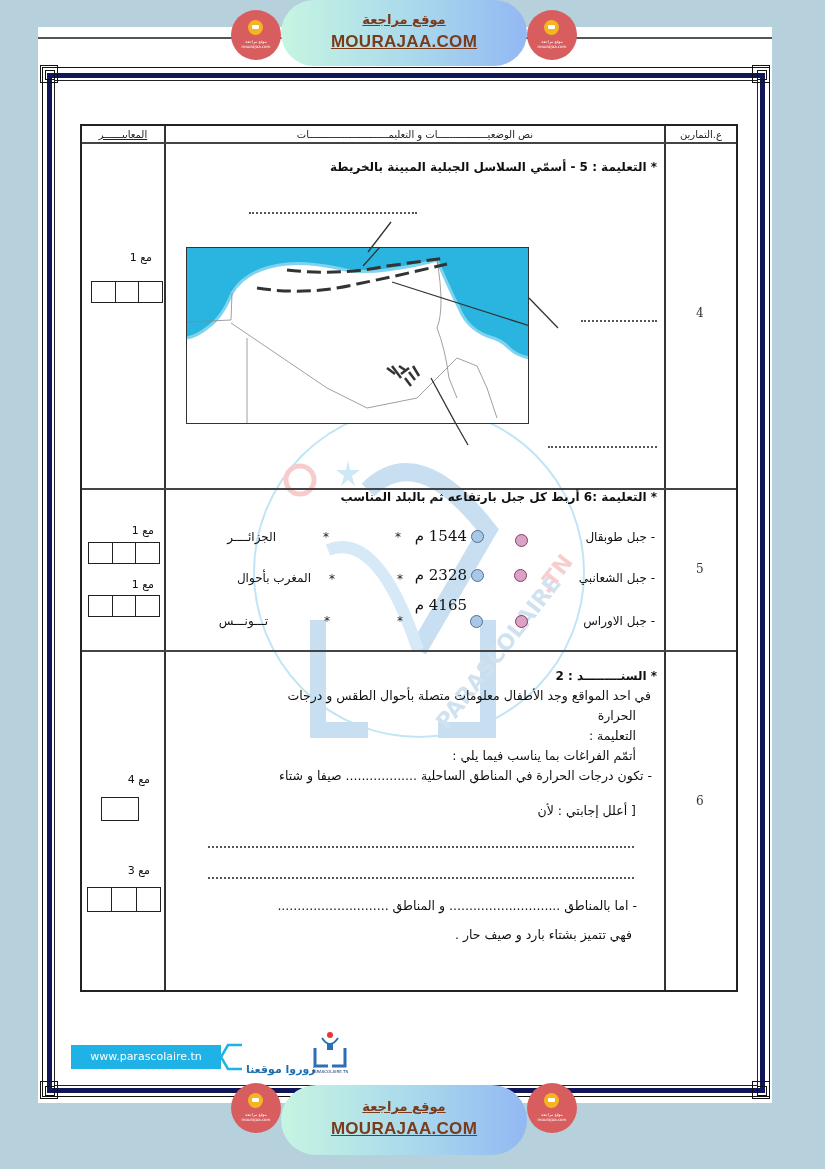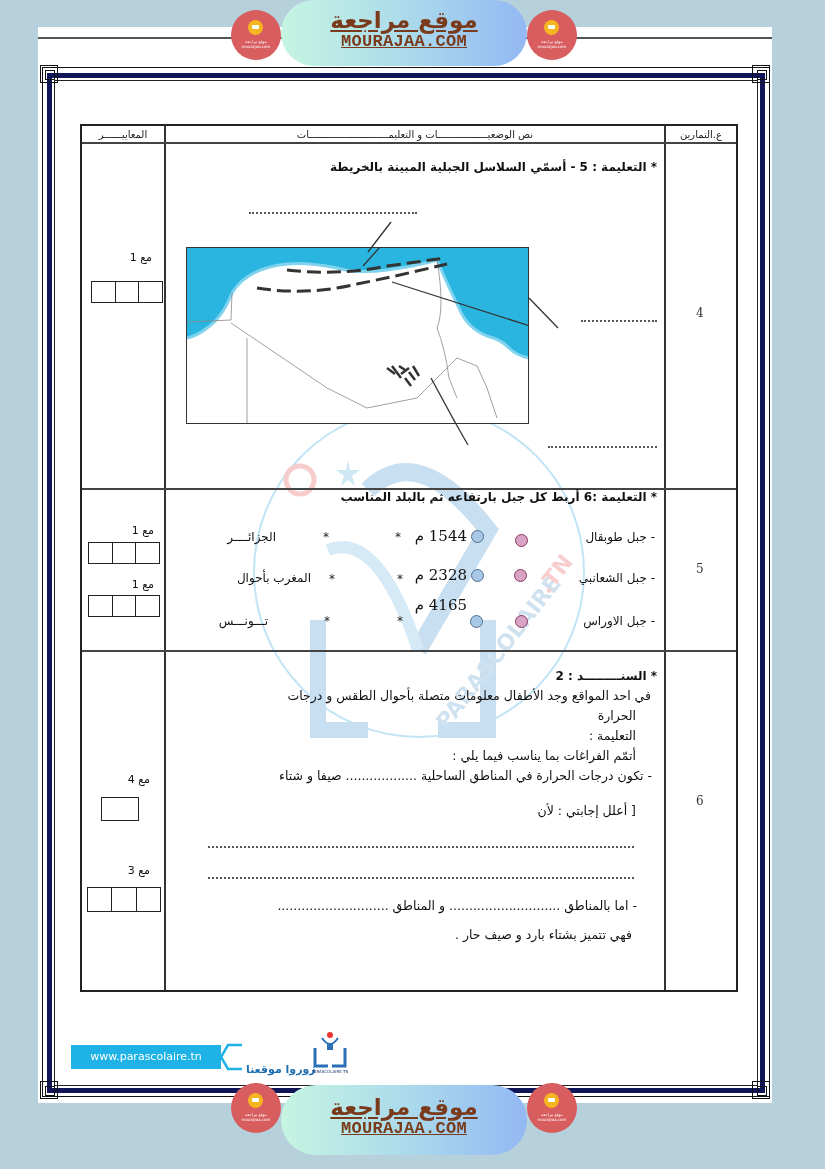--- a/index.html
+++ b/index.html
@@ -12,23 +12,23 @@
   .frame-outer { position: absolute; left: 4px; top: 40px; width: 728px; height: 1030px; border: 1px solid #111; }
   .frame { position: absolute; left: 9px; top: 46px; width: 718px; height: 1020px; border: 5px solid #101657; }
   .frame-inner { position: absolute; left: 16px; top: 53px; width: 704px; height: 1006px; border: 1px solid #222; }
   .corner { position: absolute; width: 18px; height: 18px; border: 1px solid #111; background: transparent; }
   .corner::after { content:""; position:absolute; left:4px; top:4px; width:8px; height:8px; border:1px solid #111; }
 
   
   .banner { position: absolute; left: 281px; width: 246px; height: 66px; border-radius: 33px;
             background: linear-gradient(90deg, #c6f5e2 0%, #a9d8ec 55%, #93b8f3 100%);
             text-align: center; color: #7a3b1c; z-index: 5; }
-  .banner .ar { display: block; font-family: "DejaVu Sans", sans-serif; font-weight: bold; font-size: 23px;
+  .banner .ar { display: block; font-family: "DejaVu Sans", sans-serif; font-weight: bold; font-size: 13px;
                 text-decoration: underline; margin-top: 9px; line-height: 22px; }
-  .banner .en { display: block; font-family: Liberation Mono, monospace; font-weight: bold; font-size: 17px;
+  .banner .en { display: block; font-family: Liberation Sans, sans-serif; font-weight: bold; font-size: 17px;
                 text-decoration: underline; line-height: 22px; letter-spacing: 0.3px; text-align: center; }
   .badge { position: absolute; width: 50px; height: 50px; border-radius: 50%; background: #d85d5f; z-index: 5; }
   .badge .dot { position: absolute; left: 17px; top: 10px; width: 15px; height: 15px; border-radius: 50%; background: #f5b521; }
   .badge .dot::after { content:""; position:absolute; left:4px; top:5px; width:7px; height:4px; background:#fff; border-radius:1px; }
   .badge .cap { position: absolute; left: 0; right: 0; top: 29px; text-align: center; font-size: 4px; color: #fff; line-height: 5px; }
 
   
   .exam { position: absolute; left: 80px; top: 124px; width: 658px; height: 868px; border: 2px solid #222; }
   .col-line { position: absolute; top: 0; bottom: 0; width: 2px; background: #333; }
   .row-line { position: absolute; left: 0; right: 0; height: 2px; background: #444; }
@@ -100,21 +100,21 @@
 </svg>
 
 <div class="exam">
 
   <div class="col-line" style="left:82px;"></div>
   <div class="col-line" style="left:582px;"></div>
   <div class="row-line" style="top:16px;"></div>
   <div class="row-line" style="top:362px;"></div>
   <div class="row-line" style="top:524px;"></div>
 
-  <div class="hdr" style="left:0;width:82px;">المعاييــــــر</div>
+  <div class="hdr" style="left:0;width:82px;text-decoration:underline;">المعاييــــــر</div>
   <div class="hdr" style="left:84px;width:498px;">نص الوضعيـــــــــــــــــات و التعليمـــــــــــــــــــــــــــات</div>
   <div class="hdr" style="left:584px;width:70px;">ع.التمارين</div>
 
   <div class="num" style="left:614px;top:180px;">4</div>
   <div class="num" style="left:614px;top:436px;">5</div>
   <div class="num" style="left:614px;top:668px;">6</div>
 </div>
 
 <div class="txt bold" style="right:168px;top:160px;font-size:12px;">* التعليمة : 5 - أسمّي السلاسل الجبلية المبينة بالخريطة</div>
 <div class="dots" style="left:249px;top:212px;width:168px;"></div>

